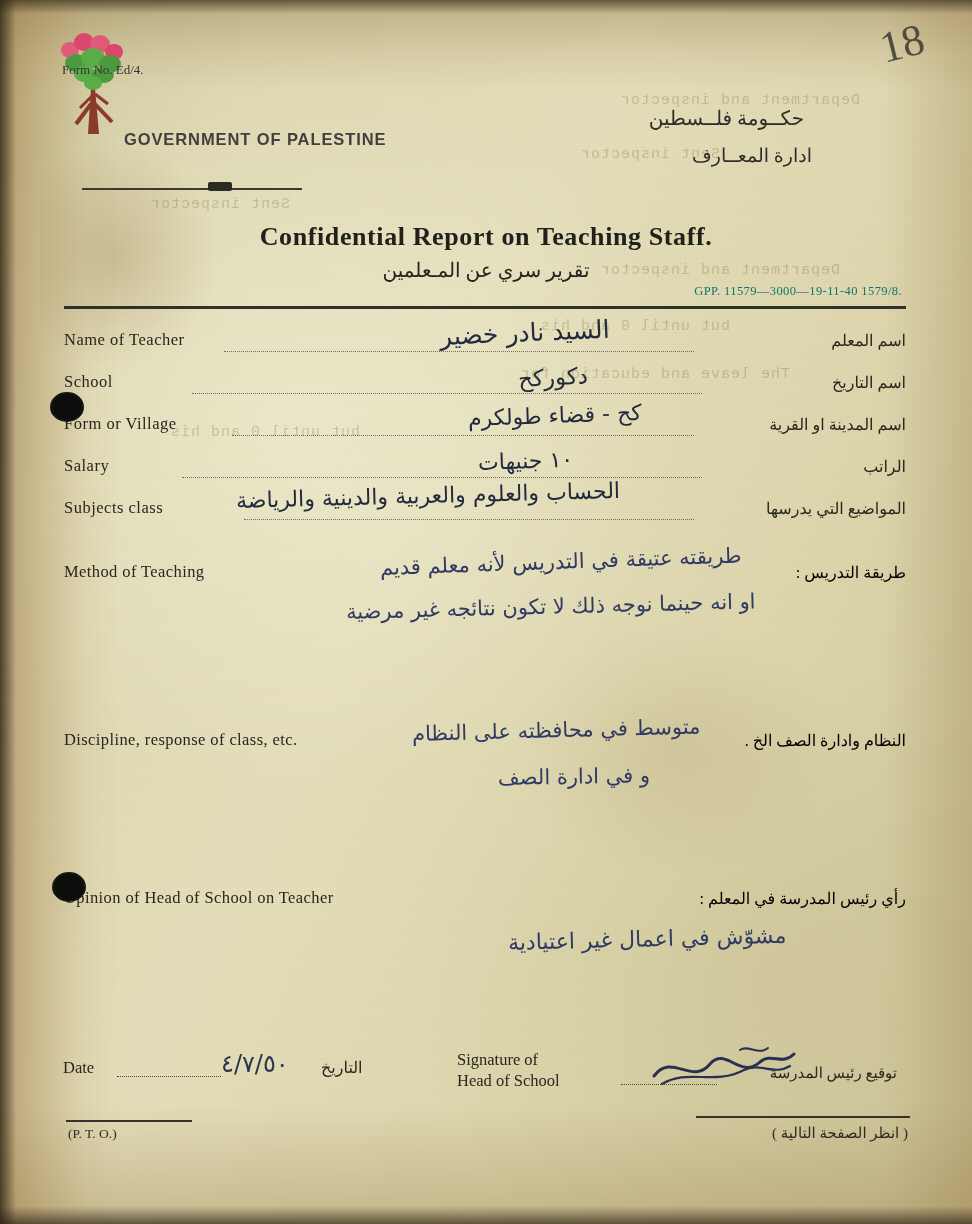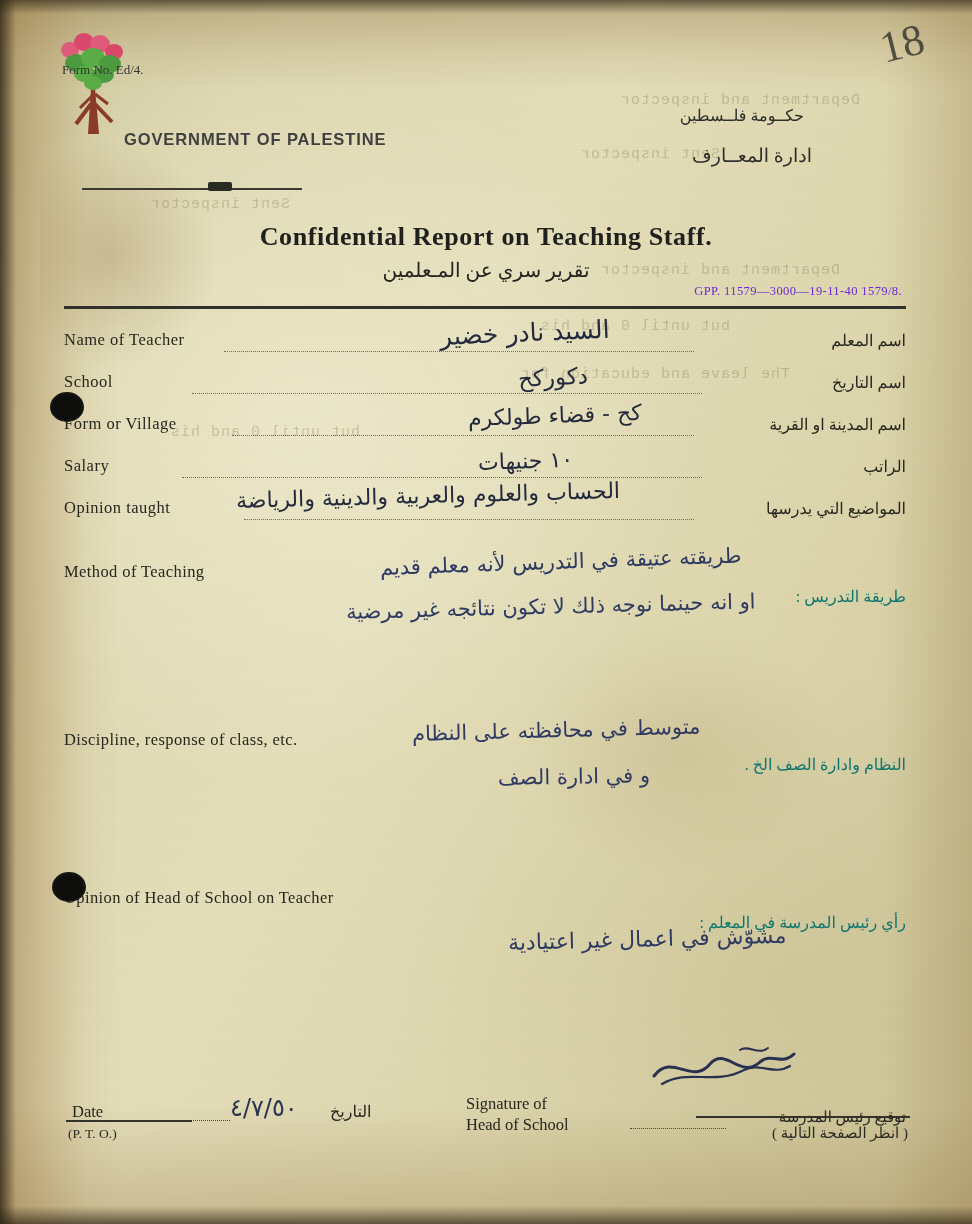--- a/index.html
+++ b/index.html
@@ -109,21 +109,21 @@
     left: 82px; top: 148px;
     font-family: "Liberation Sans", sans-serif;
     font-weight: bold;
     font-size: 17.5px;
     letter-spacing: 0.9px;
     color: #2d2d2a;
   }
   .ar-gov {
     position: absolute;
     right: 168px; top: 106px;
-    font-size: 16px;
+    font-size: 20px;
     direction: rtl;
     color: #2d2d2a;
   }
   .ar-dept {
     position: absolute;
     right: 160px; top: 144px;
     font-size: 19px;
     direction: rtl;
     color: #2d2d2a;
   }
@@ -156,21 +156,21 @@
     text-align: center;
     font-size: 20px;
     direction: rtl;
     color: #25251f;
   }
   .gpp {
     position: absolute;
     right: 70px; top: 284px;
     font-size: 12.5px;
     letter-spacing: 0.4px;
-    color: #6d28d9;
+    color: #0f766e;
   }
   .rule-main {
     position: absolute;
     left: 64px; top: 306px;
     width: 842px; height: 3px;
     background: #31312b;
   }
   .field {
     position: absolute;
     left: 64px;
@@ -210,23 +210,22 @@
     font-size: 16.5px;
     letter-spacing: 0.4px;
     color: #27271f;
     white-space: nowrap;
   }
   .blk .lbl-ar {
     position: absolute;
     right: 0; top: 1px;
     font-size: 16px;
     direction: rtl;
-    color: #0f766e;
+    color: #000000;
     white-space: nowrap;
-    margin-top: 24px;
   }
   
   .hand {
     position: absolute;
     font-family: "DejaVu Sans", sans-serif;
     direction: rtl;
     color: #2b3550;
     white-space: nowrap;
     transform-origin: left center;
   }
@@ -243,24 +242,23 @@
     position: absolute;
     right: 48px; top: 18px;
     font-family: "Liberation Serif", serif;
     font-size: 44px;
     color: #3a3a32;
     transform: rotate(-14deg);
     opacity: 0.85;
   }
   .date-row {
     position: absolute;
-    left: 64px; top: 1048px;
+    left: 55px; top: 1048px;
     width: 842px;
     height: 50px;
-    margin-top: 44px;
   }
   .date-lbl {
     position: absolute;
     left: 8px; top: 10px;
     font-size: 16.5px;
     color: #27271f;
   }
   .date-dots {
     position: absolute;
     left: 62px; top: 28px;
@@ -431,21 +429,21 @@
     <div class="hand ink-dark" style="left:468px; top:406px; font-size:22px; transform:rotate(-2deg);">كح - قضاء طولكرم</div>
 
     <div class="field" style="top:456px;">
       <span class="lbl-en">Salary</span>
       <span class="dots" style="left:118px; width:520px;"></span>
       <span class="lbl-ar">الراتب</span>
     </div>
     <div class="hand ink-dark" style="left:478px; top:450px; font-size:22px; transform:rotate(-2deg);">١٠ جنيهات</div>
 
     <div class="field" style="top:498px;">
-      <span class="lbl-en">Opinion taught</span>
+      <span class="lbl-en">Subjects class</span>
       <span class="dots" style="left:180px; width:450px;"></span>
       <span class="lbl-ar">المواضيع التي يدرسها</span>
     </div>
     <div class="hand ink-dark" style="left:236px; top:488px; font-size:22px; transform:rotate(-1.5deg);">الحساب والعلوم والعربية والدينية والرياضة</div>
 
     <div class="blk" style="top:562px;">
       <span class="lbl-en">Method of Teaching</span>
       <span class="lbl-ar">طريقة التدريس :</span>
     </div>
     <div class="hand ink-blue" style="left:380px; top:556px; font-size:21px; transform:rotate(-2deg);">طريقته عتيقة في التدريس لأنه معلم قديم</div>

